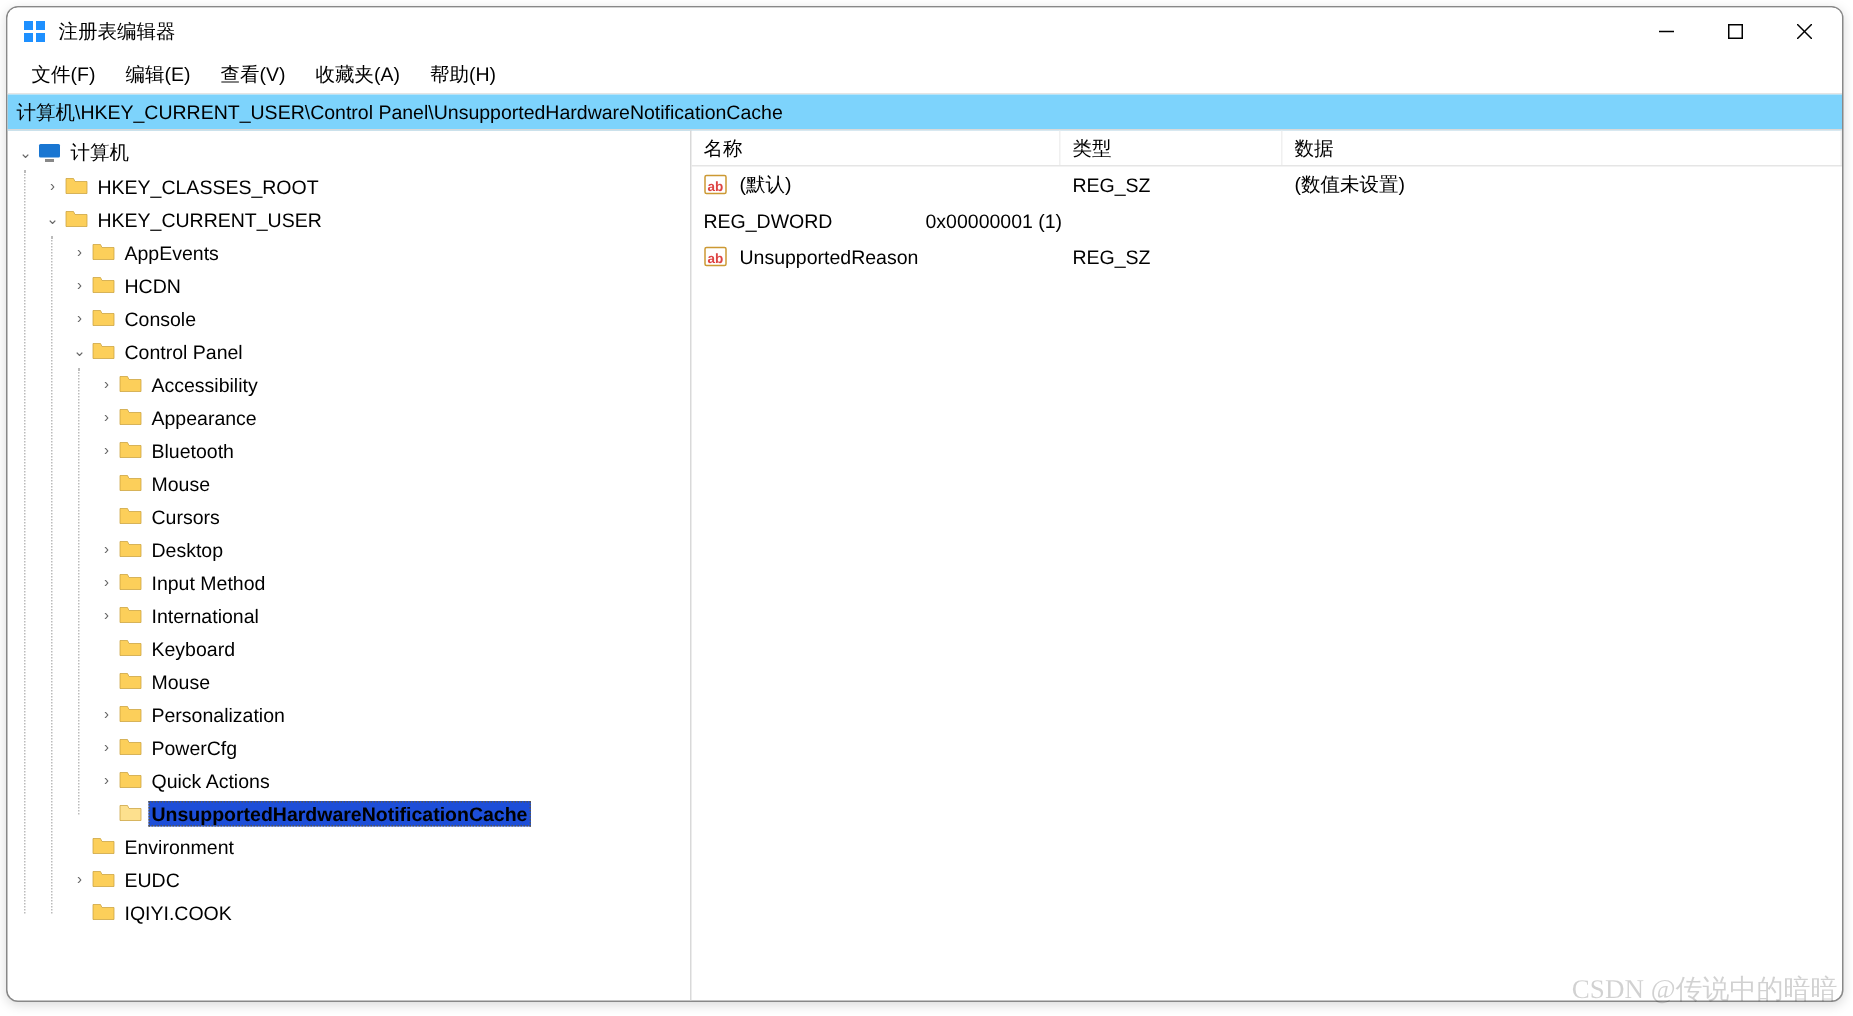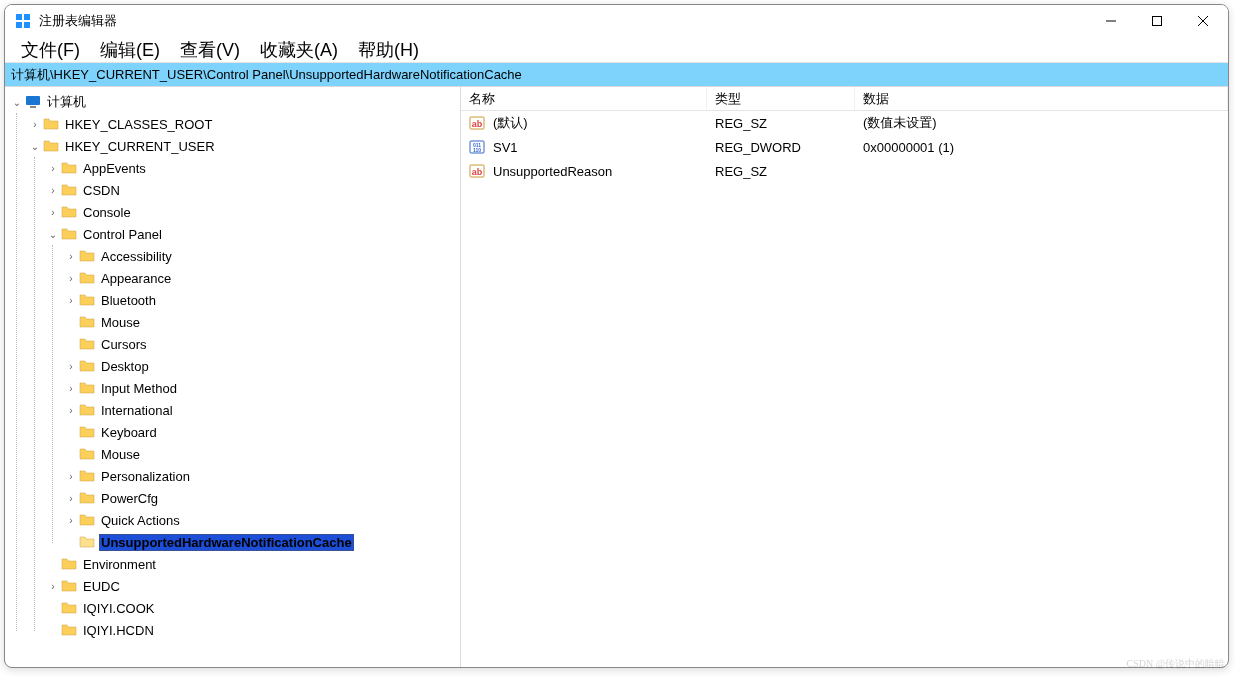--- a/index.html
+++ b/index.html
@@ -4,21 +4,21 @@
 <style>
 * { box-sizing: border-box; margin: 0; padding: 0; }
 body { font-family: "Microsoft YaHei", "Segoe UI", sans-serif; font-size: 13px; background: #fff; width: 1235px; height: 677px; overflow: hidden; position: relative; }
 .window { width: 1225px; height: 664px; border: 1px solid #888; border-radius: 8px; overflow: hidden; display: flex; flex-direction: column; background: #fff; margin: 4px; box-shadow: 0 2px 8px rgba(0,0,0,0.15); }
 .titlebar { height: 32px; display: flex; align-items: center; padding: 0 2px 0 10px; background: #fff; }
 .titlebar .app-icon { width: 16px; height: 16px; margin-right: 8px; }
 .titlebar .title { flex: 1; font-size: 13px; }
 .win-controls { display: flex; height: 100%; }
 .win-btn { width: 46px; height: 100%; display: flex; align-items: center; justify-content: center; cursor: default; }
 .menubar { height: 26px; display: flex; align-items: center; padding: 0 8px; gap: 4px; background: #fff; border-bottom: 1px solid #e5e5e5; }
-.menu-item { padding: 2px 8px; font-size: 18px; cursor: default; }
+.menu-item { padding: 2px 8px; font-size: 13px; cursor: default; }
 .addressbar { height: 24px; padding: 2px 6px; background: #7dd3fc; border-bottom: 1px solid #d9d9d9; font-size: 13px; display: flex; align-items: center; }
 .content { flex: 1; display: flex; min-height: 0; }
 .tree-pane { width: 456px; border-right: 1px solid #d9d9d9; overflow-y: auto; overflow-x: hidden; position: relative; }
 .tree-pane::-webkit-scrollbar { width: 14px; }
 .tree-pane::-webkit-scrollbar-thumb { background: #c1c1c1; border-radius: 0; }
 .tree-pane::-webkit-scrollbar-track { background: #f1f1f1; }
 .tree { padding: 4px 0 4px 4px; }
 .tree-node { white-space: nowrap; }
 .tree-row { display: flex; align-items: center; height: 22px; cursor: default; }
 .tree-row.selected .label { background: #1d4ed8; border: 1px dotted #555; padding: 0 1px; font-weight: bold; }
@@ -30,21 +30,21 @@
 .children::before { content: ""; position: absolute; left: 7px; top: 0; bottom: 10px; border-left: 1px dotted #bbb; }
 .list-pane { flex: 1; overflow: auto; }
 .list-header { display: flex; height: 24px; border-bottom: 1px solid #e5e5e5; background: #fff; }
 .list-header .col { padding: 3px 8px; font-size: 13px; border-right: 1px solid #f0f0f0; }
 .col-name { width: 246px; }
 .col-type { width: 148px; }
 .col-data { flex: 1; }
 .list-body { }
 .list-row { display: flex; height: 24px; align-items: center; cursor: default; }
 .list-row .cell { padding: 0 8px; display: flex; align-items: center; gap: 4px; overflow: hidden; text-overflow: ellipsis; white-space: nowrap; }
-.watermark { position: absolute; right: 10px; bottom: 6px; font-size: 10px; color: rgba(0,0,0,0.18); font-family: "Microsoft YaHei"; pointer-events: none; }
+.watermark { position: absolute; right: 10px; bottom: 6px; font-size: 18px; color: rgba(0,0,0,0.18); font-family: "Microsoft YaHei"; pointer-events: none; }
 .folder-svg { fill: #fccf5a; stroke: #caa23e; stroke-width: 0.5; }
 .folder-open-svg { fill: #fde08e; stroke: #caa23e; stroke-width: 0.5; }
 .pc-svg { fill: #1976d2; }
 </style>
 </head>
 <body>
 
 <div class="window">
   <div class="titlebar">
     <span class="app-icon">
@@ -137,21 +137,21 @@
                     </span>
                     <span class="label">AppEvents</span>
                   </div>
                 <div class="tree-row">
                     <span class="chev">›</span>
                     <span class="icon">
                       <svg viewBox="0 0 16 16">
                         <path class="folder-svg" d="M1 3h5l1 2h8v8H1z"></path>
                       </svg>
                     </span>
-                    <span class="label">CSDN</span>
+                    <span class="label">HCDN</span>
                   </div>
                 <div class="tree-row">
                     <span class="chev">›</span>
                     <span class="icon">
                       <svg viewBox="0 0 16 16">
                         <path class="folder-svg" d="M1 3h5l1 2h8v8H1z"></path>
                       </svg>
                     </span>
                     <span class="label">Console</span>
                   </div>
@@ -314,29 +314,20 @@
                     <span class="label">EUDC</span>
                   </div>
                 <div class="tree-row">
                     <span class="chev empty">›</span>
                     <span class="icon">
                       <svg viewBox="0 0 16 16">
                         <path class="folder-svg" d="M1 3h5l1 2h8v8H1z"></path>
                       </svg>
                     </span>
                     <span class="label">IQIYI.COOK</span>
-                  </div>
-                <div class="tree-row">
-                    <span class="chev empty">›</span>
-                    <span class="icon">
-                      <svg viewBox="0 0 16 16">
-                        <path class="folder-svg" d="M1 3h5l1 2h8v8H1z"></path>
-                      </svg>
-                    </span>
-                    <span class="label">IQIYI.HCDN</span>
                   </div>
               </div>
             </div>
           </div>
         </div>
       </div>
     </div>
 
     <div class="list-pane">
       <div class="list-header">
@@ -352,30 +343,20 @@
                   <rect x="1" y="2" width="14" height="12" rx="1" fill="#fff" stroke="#c93"></rect>
                   <text x="8" y="12" text-anchor="middle" font-size="9" fill="#d44" font-weight="bold">ab</text>
                 </svg>
               </span>
               <span class="">(默认)</span>
             </div>
             <div class="cell col-type">REG_SZ</div>
             <div class="cell col-data">(数值未设置)</div>
           </div>
           <div class="list-row">
-            <div class="cell col-name">
-              <span class="icon">
-                <svg viewBox="0 0 16 16" width="16" height="16">
-                  <rect x="1" y="2" width="14" height="12" rx="1" fill="#fff" stroke="#36c"></rect>
-                  <text x="8" y="8" text-anchor="middle" font-size="5" fill="#36c" font-weight="bold">011</text>
-                  <text x="8" y="13" text-anchor="middle" font-size="5" fill="#36c" font-weight="bold">110</text>
-                </svg>
-              </span>
-              <span class="selected-val">SV1</span>
-            </div>
             <div class="cell col-type">REG_DWORD</div>
             <div class="cell col-data">0x00000001 (1)</div>
           </div>
           <div class="list-row">
             <div class="cell col-name">
               <span class="icon">
                 <svg viewBox="0 0 16 16" width="16" height="16">
                   <rect x="1" y="2" width="14" height="12" rx="1" fill="#fff" stroke="#c93"></rect>
                   <text x="8" y="12" text-anchor="middle" font-size="9" fill="#d44" font-weight="bold">ab</text>
                 </svg>

